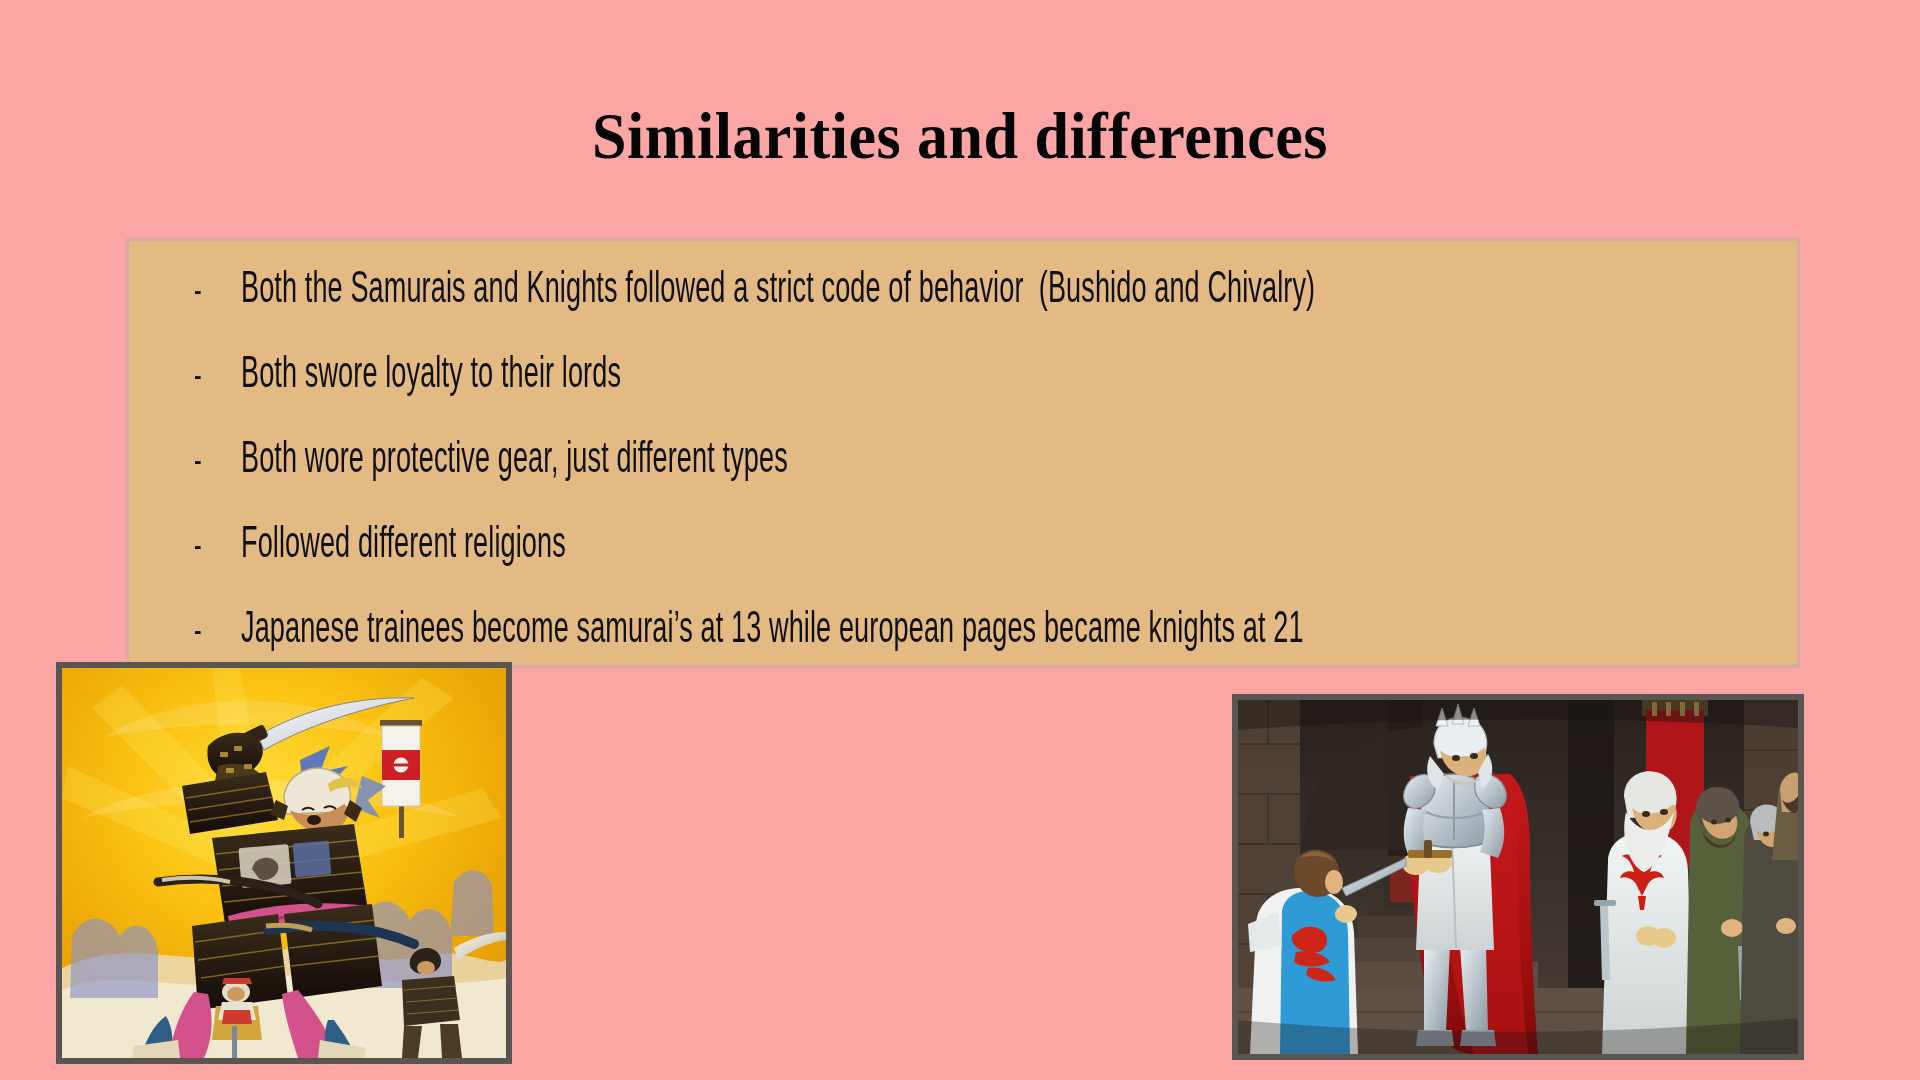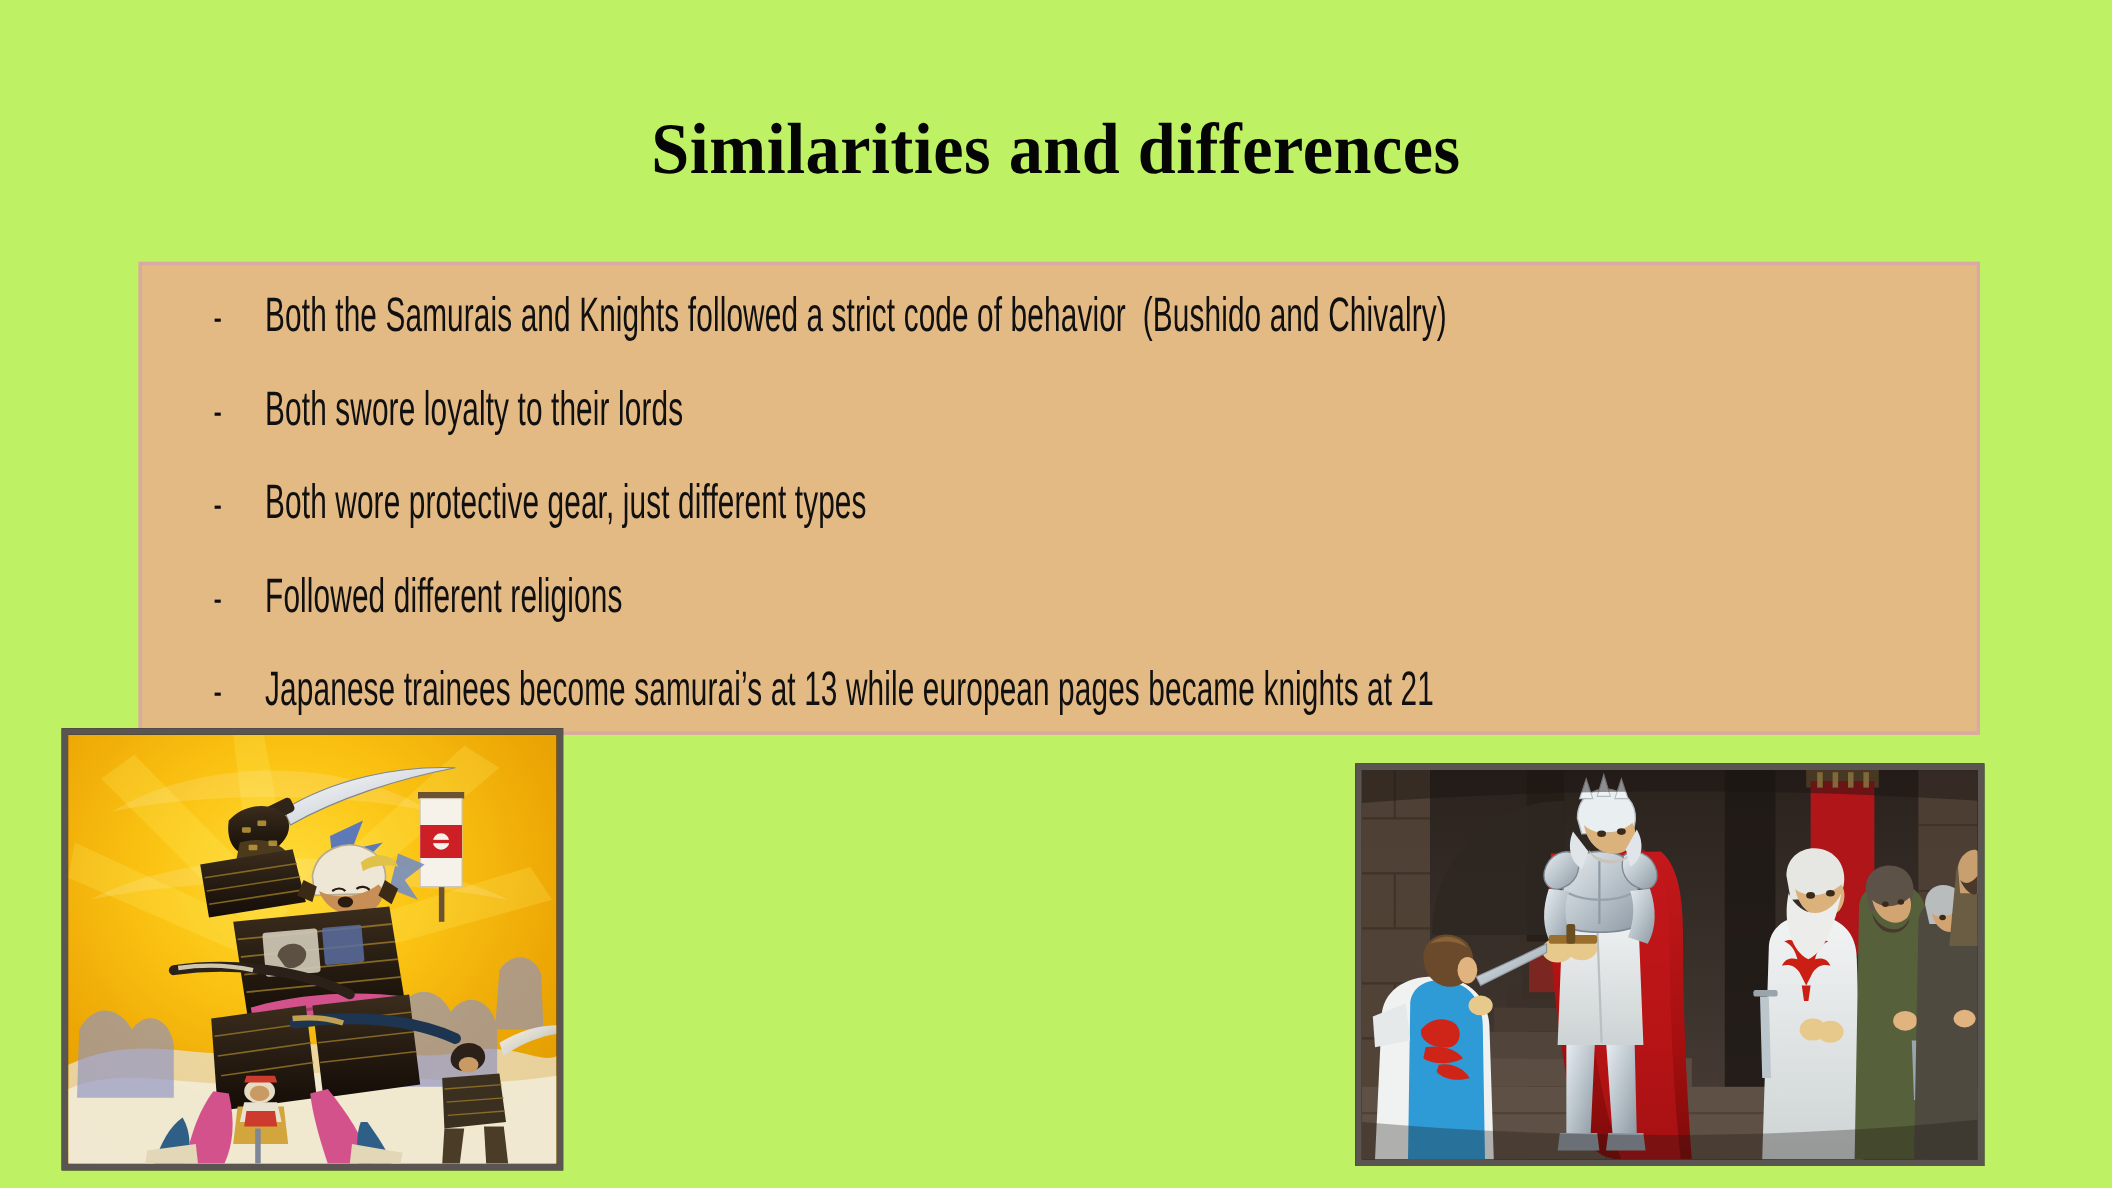--- a/index.html
+++ b/index.html
@@ -13,21 +13,21 @@
     background: #dbb8a5;
     font-family: "Liberation Sans", sans-serif;
     position: relative;
   }
 
   #slide {
     position: absolute;
     left: 0; top: 0;
     width: 1920px;
     height: 1080px;
-    background: #bef264;
+    background: #fca5a5;
     overflow: hidden;
   }
 
   
   #slide-title {
     position: absolute;
     left: 0;
     top: 98px;
     width: 1920px;
     text-align: center;

